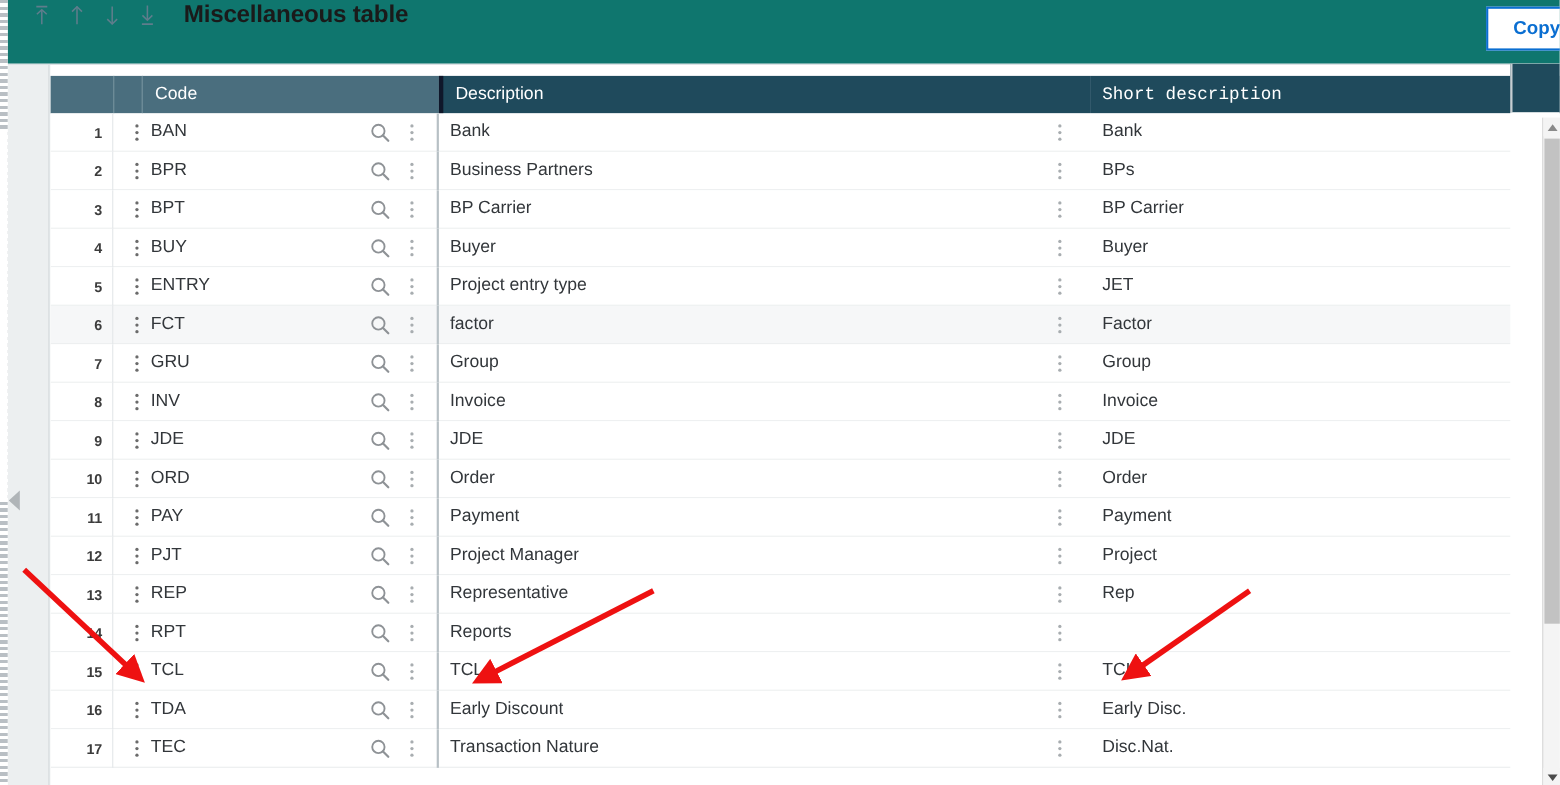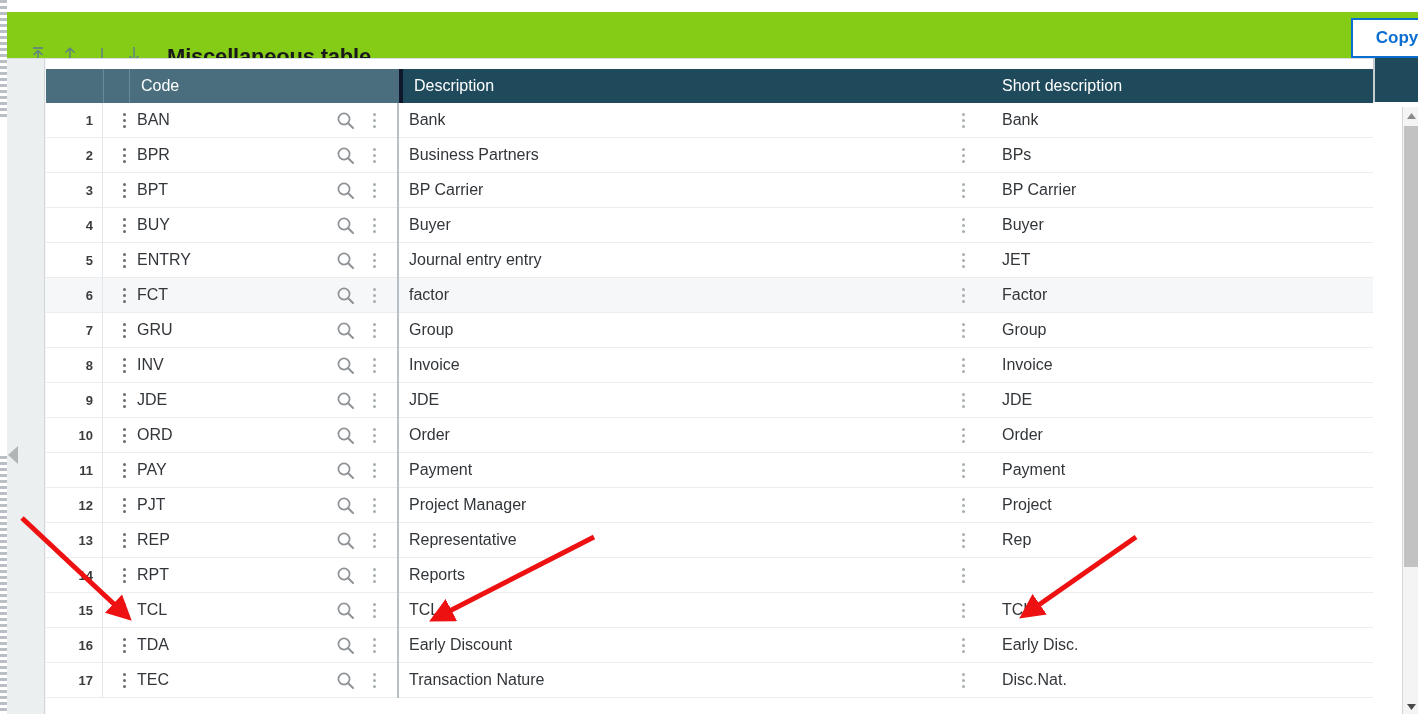--- a/index.html
+++ b/index.html
@@ -29,24 +29,24 @@
   }
   .left-rail-gap {
     position: absolute; left: 0; top: 120px;
     width: 7px; height: 335px;
     background: #ffffff;
     z-index: 7;
   }
 
   
   .toolbar {
-    position: absolute; left: 7px; top: 12px;
+    position: absolute; left: 7px; top: 0;
     width: 1411px; height: 58px;
-    background: #84cc16;
-    display: flex; align-items: flex-end;
+    background: #0f766e;
+    display: flex; align-items: flex-start;
   }
   .nav-icons {
     display: flex; align-items: center;
     margin-left: 20px;
     gap: 10px;
   }
   .nav-ico {
     width: 22px; height: 28px;
     display: flex; align-items: center; justify-content: center;
     cursor: pointer;
@@ -110,21 +110,21 @@
     display: flex; align-items: center;
     color: #ffffff;
     font-size: 16px;
     overflow: hidden;
     white-space: nowrap;
   }
   .hdr-rownum { width: 57px; background: #4a6e7e; }
   .hdr-menu   { width: 26px; background: #4a6e7e; border-left: 1px solid #6b8a97; }
   .hdr-code   { width: 270px; background: #4a6e7e; border-left: 1px solid #6b8a97; padding-left: 11px; }
   .hdr-desc   { width: 592px; background: #1f4a5c; border-left: 4px solid #0f172a; padding-left: 11px; }
-  .hdr-short  { width: 404px; background: #1f4a5c; padding-left: 11px; }
+  .hdr-short  { width: 404px; background: #1f4a5c; padding-left: 11px; font-family: Liberation Mono, monospace; }
   .hdr-end    { flex: 1; background: #1f4a5c; border-left: 2px solid #c6cdd1; }
 
   
   .body-wrap {
     position: absolute; left: 0; top: 44px;
     width: 1372px; height: 612px;
     overflow: hidden;
   }
   .row {
     position: relative;
@@ -501,21 +501,21 @@
               </span>
               <span class="code-rdots">
                 <span class="dots light">
                   <i></i>
                   <i></i>
                   <i></i>
                 </span>
               </span>
             </div>
             <div class="c-desc">
-              <span class="celltext desc-text">Journal entry entry</span>
+              <span class="celltext desc-text">Project entry type</span>
               <span class="desc-rdots">
                 <span class="dots light">
                   <i></i>
                   <i></i>
                   <i></i>
                 </span>
               </span>
             </div>
             <div class="c-short">
               <span class="celltext short-text">JET</span>

